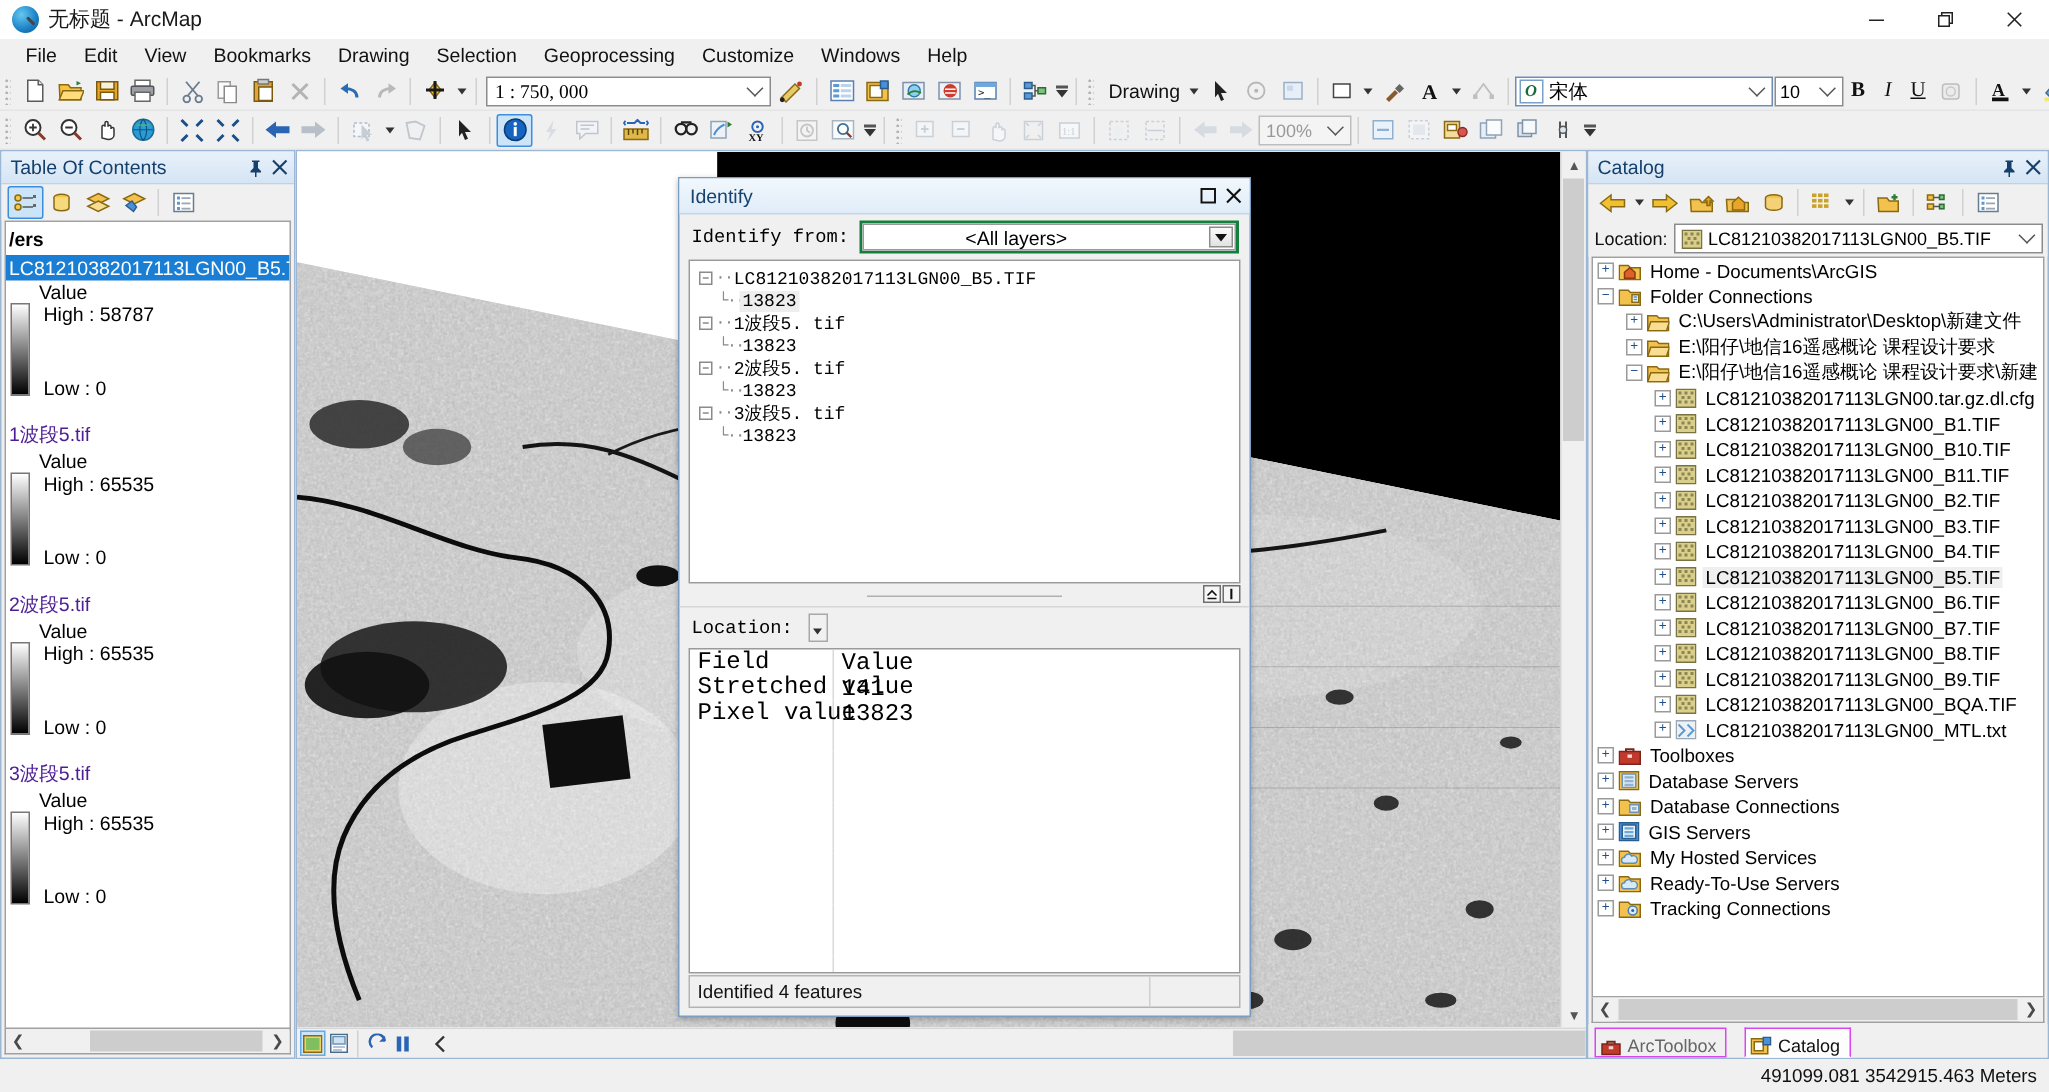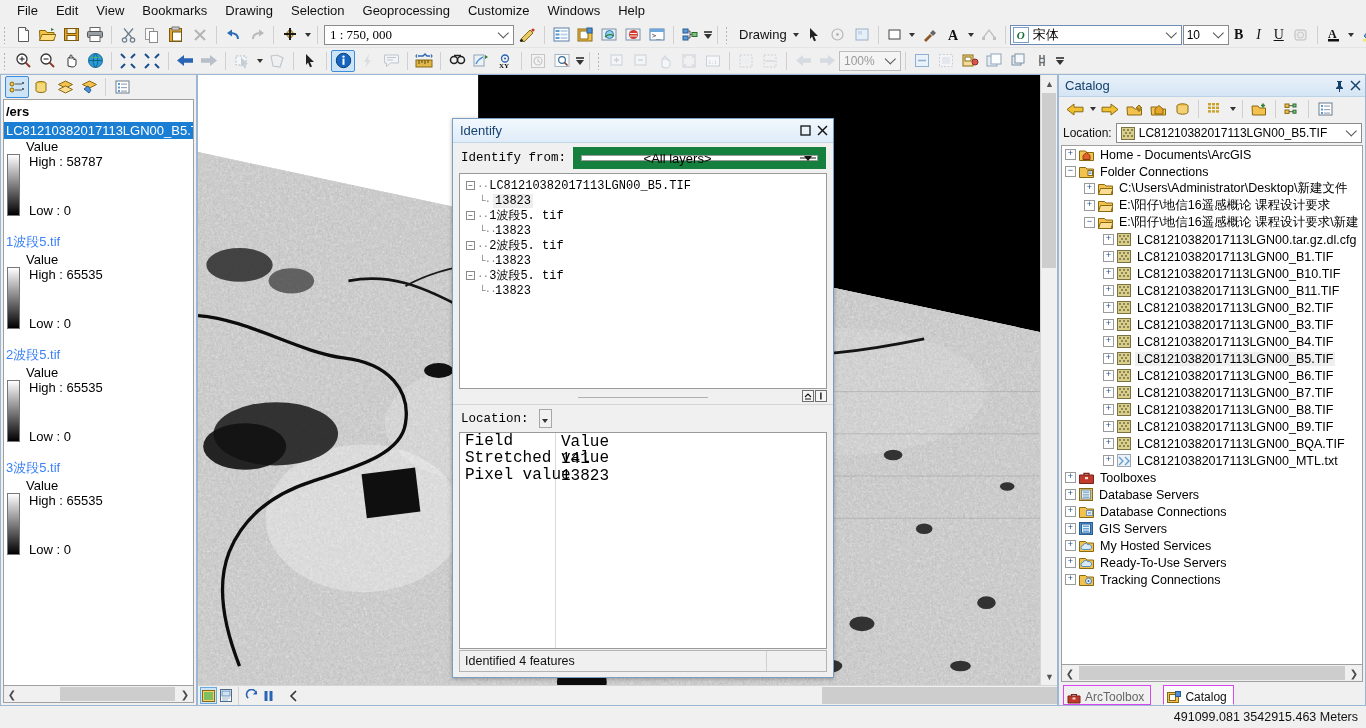--- a/index.html
+++ b/index.html
@@ -265,21 +265,21 @@
     font-size: 13px;
     color: #000;
   }
   .toc-layer-name {
     background: #1a7fd4;
     color: #fff;
     padding: 1px 2px;
     font-size: 13px;
     white-space: nowrap;
   }
-  .toc-layer-name.plain { background: transparent; color: #3b82f6; }
+  .toc-layer-name.plain { background: transparent; color: #4c1d95; }
   .toc-sub { padding-left: 22px; font-size: 13px; color: #000; }
   .toc-ramp-row { display: flex; align-items: flex-start; position: relative; }
   .ramp {
     width: 13px; height: 62px;
     background: linear-gradient(#ffffff, #000000);
     border: 1px solid #777;
     flex: 0 0 13px;
     margin-left: 3px;
   }
   .ramp-labels { padding-left: 9px; display: flex; flex-direction: column; justify-content: space-between; height: 64px;}
@@ -467,21 +467,21 @@
     display: flex; align-items: center;
     padding: 0 7px 0 8px;
   }
   .idf-from .lbl {
     font-family: "Liberation Mono", monospace;
     font-size: 12.5px; color: #000;
     margin-right: 7px; white-space: nowrap;
   }
   .idf-from .combo-outer {
     flex: 1 1 auto;
-    border: 8px solid #15803d;
+    border: 2px solid #15803d;
     height: 22px;
     display: flex;
     min-width: 0;
   }
   .idf-from .combo-inner {
     flex: 1 1 auto;
     background: #fff;
     border: 1px solid #9a9a9a;
     display: flex; align-items: center;
     justify-content: center;
@@ -647,20 +647,45 @@
     white-space: nowrap;
   }
 
   .sat-canvas { display:block; width: 100%; height: 100%; }
 </style>
 </head>
 <body>
 
 <div id="app">
 
+  <div class="titlebar">
+    <div class="appicon"></div>
+    <div class="title">
+      <span class="cn">无标题</span><span> - ArcMap</span>
+    </div>
+    <div class="winbtns">
+      <div class="winbtn">
+        <svg width="12" height="12" viewBox="0 0 12 12">
+            <line x1="1" y1="6.5" x2="11" y2="6.5" stroke="#222" stroke-width="1"></line>
+          </svg>
+      </div>
+      <div class="winbtn">
+        <svg width="12" height="12" viewBox="0 0 12 12">
+            <rect x="1.5" y="3.5" width="7" height="7" fill="none" stroke="#222" stroke-width="1"></rect>
+            <polyline points="3.5,3.5 3.5,1.5 10.5,1.5 10.5,8.5 8.5,8.5" fill="none" stroke="#222" stroke-width="1"></polyline>
+          </svg>
+      </div>
+      <div class="winbtn">
+        <svg width="12" height="12" viewBox="0 0 12 12">
+            <line x1="1.5" y1="1.5" x2="10.5" y2="10.5" stroke="#222" stroke-width="1.1"></line>
+            <line x1="10.5" y1="1.5" x2="1.5" y2="10.5" stroke="#222" stroke-width="1.1"></line>
+          </svg>
+      </div>
+    </div>
+  </div>
 
   <div class="menubar">
     <div class="menuitem">File</div>
     <div class="menuitem">Edit</div>
     <div class="menuitem">View</div>
     <div class="menuitem">Bookmarks</div>
     <div class="menuitem">Drawing</div>
     <div class="menuitem">Selection</div>
     <div class="menuitem">Geoprocessing</div>
     <div class="menuitem">Customize</div>
@@ -1146,20 +1171,36 @@
     </div>
     <div class="overflow-btn">
       <div class="bar"></div>
         <div class="tri"></div>
     </div>
   </div>
 
   <div class="body">
 
     <div class="panel" id="toc">
+      <div class="panel-header">
+        <div class="panel-title">Table Of Contents</div>
+        <div class="panel-hdr-btns">
+          <div class="hdr-btn">
+            <svg width="11" height="12" viewBox="0 0 11 12">
+                <path d="M3 1h5v1H7v4l2 2v1H6v3H5V9H2V8l2-2V2H3z" fill="#14406b"></path>
+              </svg>
+          </div>
+          <div class="hdr-btn">
+            <svg width="11" height="11" viewBox="0 0 11 11">
+                <line x1="1" y1="1" x2="10" y2="10" stroke="#14406b" stroke-width="1.4"></line>
+                <line x1="10" y1="1" x2="1" y2="10" stroke="#14406b" stroke-width="1.4"></line>
+              </svg>
+          </div>
+        </div>
+      </div>
       <div class="panel-toolbar">
         <div class="tbtn active">
           <svg width="16" height="14" viewBox="0 0 16 14">
               <circle cx="3" cy="4" r="2" fill="#f0c84a" stroke="#8a6a10"></circle>
               <circle cx="3" cy="10" r="2" fill="#f0c84a" stroke="#8a6a10"></circle>
               <path d="M6 4h7M6 10h7" stroke="#555"></path>
               <path d="M13 2h2v2h-2zM13 8h2v2h-2z" fill="#666"></path>
             </svg>
         </div>
         <div class="tbtn">

